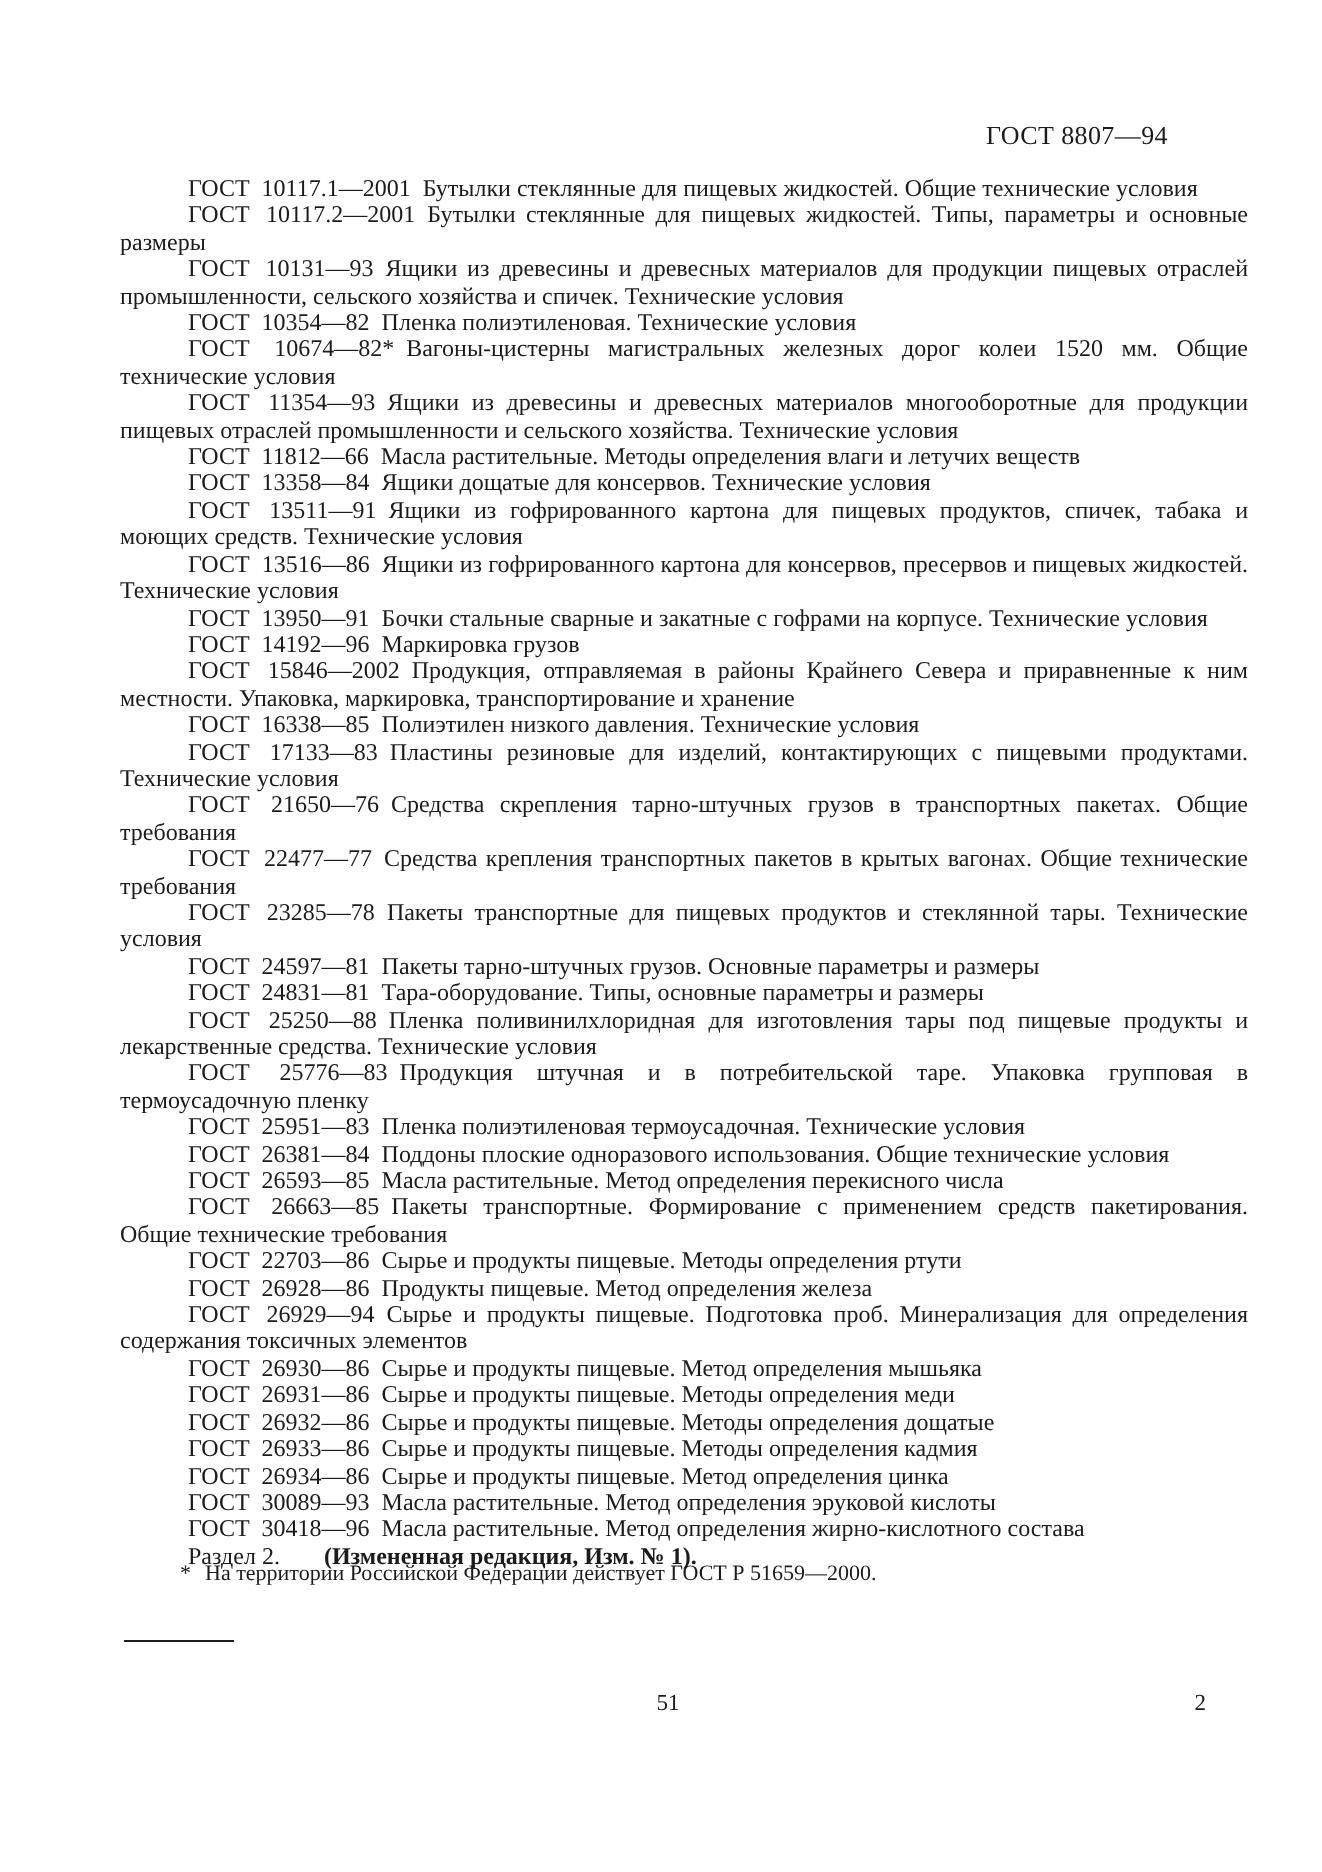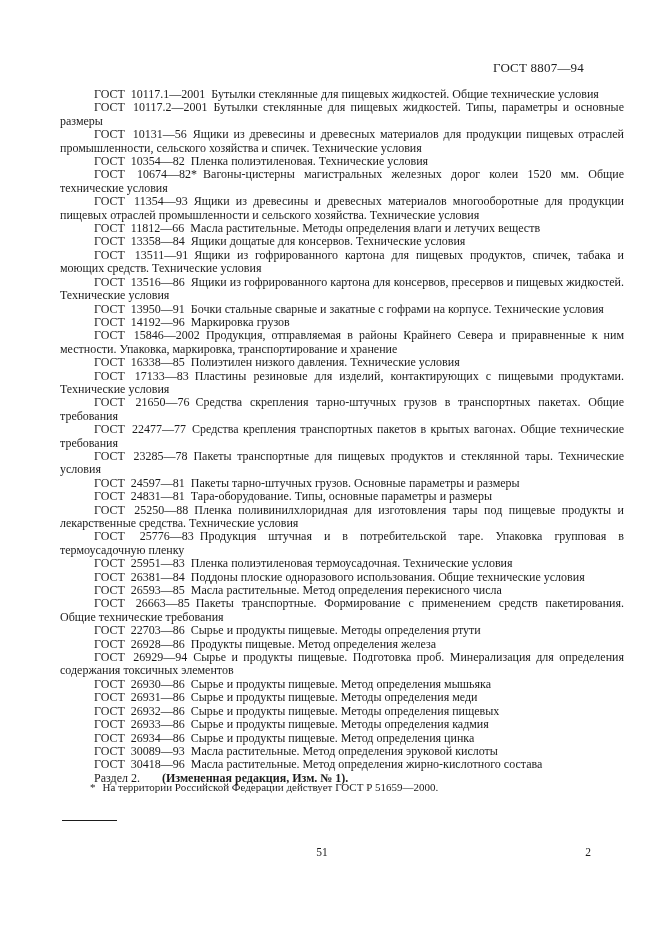--- a/index.html
+++ b/index.html
@@ -33,35 +33,35 @@
     position: absolute; left: 62px; top: 820px;
     width: 55px; height: 1px; background: #1b1b1b;
   }
   .footnote {
     position: absolute; left: 48px; top: 781px; width: 564px;
     font-size: 11px; line-height: 13px;
     text-indent: 42px; text-align: justify;
   }
   .fn-marker { padding-right: 7px; }
 
-  .footer { position: absolute; left: 40px; top: 846px; width: 564px; height: 15px; font-size: 11.5px; }
+  .footer { position: absolute; left: 52px; top: 846px; width: 564px; height: 15px; font-size: 11.5px; }
   .page-center { position: absolute; left: 0; right: 0; top: 0; text-align: center; }
   .page-right { position: absolute; right: 13px; top: 0; }
 </style>
 </head>
 <body>
 
 <div class="page">
 
   <div class="doc-header">ГОСТ 8807—94</div>
 
   <div class="standards">
     <p class="entry"><span class="code">ГОСТ 10117.1—2001</span><span>Бутылки стеклянные для пищевых жидкостей. Общие технические условия</span></p>
     <p class="entry"><span class="code">ГОСТ 10117.2—2001</span><span>Бутылки стеклянные для пищевых жидкостей. Типы, параметры и основные размеры</span></p>
-    <p class="entry"><span class="code">ГОСТ 10131—56</span><span>Ящики из древесины и древесных материалов для продукции пищевых отраслей промышленности, сельского хозяйства и спичек. Технические условия</span></p>
+    <p class="entry"><span class="code">ГОСТ 10131—93</span><span>Ящики из древесины и древесных материалов для продукции пищевых отраслей промышленности, сельского хозяйства и спичек. Технические условия</span></p>
     <p class="entry"><span class="code">ГОСТ 10354—82</span><span>Пленка полиэтиленовая. Технические условия</span></p>
     <p class="entry"><span class="code">ГОСТ 10674—82*</span><span>Вагоны-цистерны магистральных железных дорог колеи 1520 мм. Общие технические условия</span></p>
     <p class="entry"><span class="code">ГОСТ 11354—93</span><span>Ящики из древесины и древесных материалов многооборотные для продукции пищевых отраслей промышленности и сельского хозяйства. Технические условия</span></p>
     <p class="entry"><span class="code">ГОСТ 11812—66</span><span>Масла растительные. Методы определения влаги и летучих веществ</span></p>
     <p class="entry"><span class="code">ГОСТ 13358—84</span><span>Ящики дощатые для консервов. Технические условия</span></p>
     <p class="entry"><span class="code">ГОСТ 13511—91</span><span>Ящики из гофрированного картона для пищевых продуктов, спичек, табака и моющих средств. Технические условия</span></p>
     <p class="entry"><span class="code">ГОСТ 13516—86</span><span>Ящики из гофрированного картона для консервов, пресервов и пищевых жидкостей. Технические условия</span></p>
     <p class="entry"><span class="code">ГОСТ 13950—91</span><span>Бочки стальные сварные и закатные с гофрами на корпусе. Технические условия</span></p>
     <p class="entry"><span class="code">ГОСТ 14192—96</span><span>Маркировка грузов</span></p>
     <p class="entry"><span class="code">ГОСТ 15846—2002</span><span>Продукция, отправляемая в районы Крайнего Севера и приравненные к ним местности. Упаковка, маркировка, транспортирование и хранение</span></p>
@@ -76,21 +76,21 @@
     <p class="entry"><span class="code">ГОСТ 25776—83</span><span>Продукция штучная и в потребительской таре. Упаковка групповая в термоусадочную пленку</span></p>
     <p class="entry"><span class="code">ГОСТ 25951—83</span><span>Пленка полиэтиленовая термоусадочная. Технические условия</span></p>
     <p class="entry"><span class="code">ГОСТ 26381—84</span><span>Поддоны плоские одноразового использования. Общие технические условия</span></p>
     <p class="entry"><span class="code">ГОСТ 26593—85</span><span>Масла растительные. Метод определения перекисного числа</span></p>
     <p class="entry"><span class="code">ГОСТ 26663—85</span><span>Пакеты транспортные. Формирование с применением средств пакетирования. Общие технические требования</span></p>
     <p class="entry"><span class="code">ГОСТ 22703—86</span><span>Сырье и продукты пищевые. Методы определения ртути</span></p>
     <p class="entry"><span class="code">ГОСТ 26928—86</span><span>Продукты пищевые. Метод определения железа</span></p>
     <p class="entry"><span class="code">ГОСТ 26929—94</span><span>Сырье и продукты пищевые. Подготовка проб. Минерализация для определения содержания токсичных элементов</span></p>
     <p class="entry"><span class="code">ГОСТ 26930—86</span><span>Сырье и продукты пищевые. Метод определения мышьяка</span></p>
     <p class="entry"><span class="code">ГОСТ 26931—86</span><span>Сырье и продукты пищевые. Методы определения меди</span></p>
-    <p class="entry"><span class="code">ГОСТ 26932—86</span><span>Сырье и продукты пищевые. Методы определения пищевых</span></p>
+    <p class="entry"><span class="code">ГОСТ 26932—86</span><span>Сырье и продукты пищевые. Методы определения дощатые</span></p>
     <p class="entry"><span class="code">ГОСТ 26933—86</span><span>Сырье и продукты пищевые. Методы определения кадмия</span></p>
     <p class="entry"><span class="code">ГОСТ 26934—86</span><span>Сырье и продукты пищевые. Метод определения цинка</span></p>
     <p class="entry"><span class="code">ГОСТ 30089—93</span><span>Масла растительные. Метод определения эруковой кислоты</span></p>
     <p class="entry"><span class="code">ГОСТ 30418—96</span><span>Масла растительные. Метод определения жирно-кислотного состава</span></p>
     <p class="entry section-note"><span class="prefix">Раздел 2.</span><span class="amendment">(Измененная редакция, Изм. № 1).</span></p>
   </div>
 
   <div class="footnote-rule"></div>
   <p class="footnote"><span class="fn-marker">*</span><span>На территории Российской Федерации действует ГОСТ Р 51659—2000.</span></p>
 

